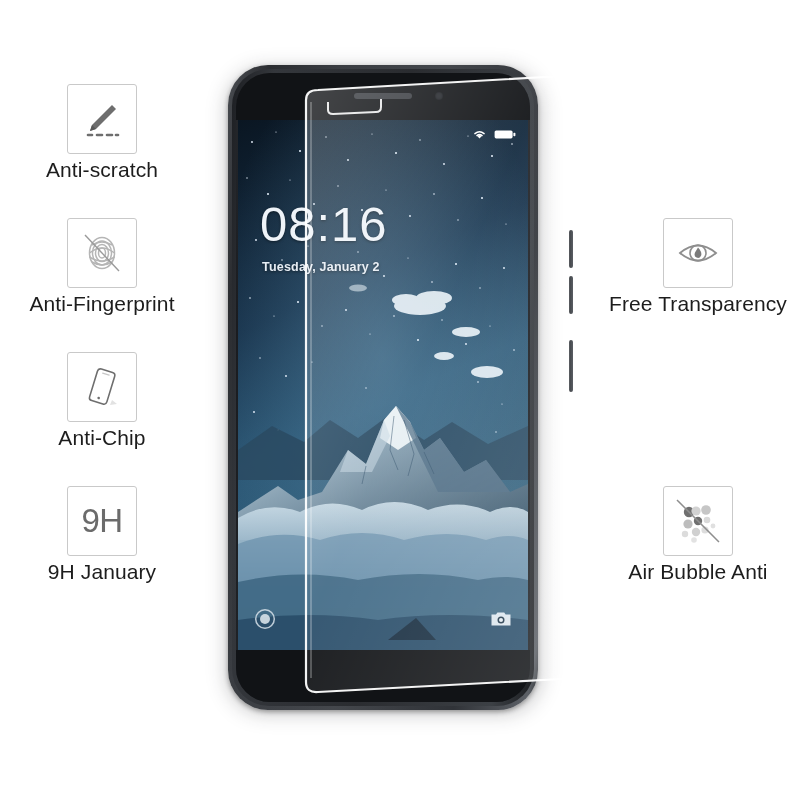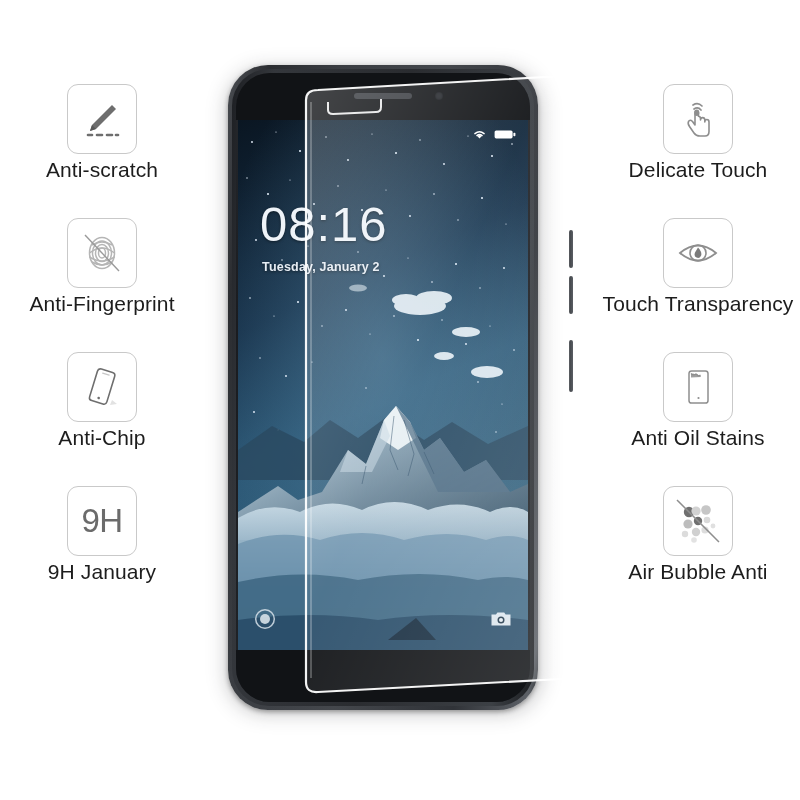--- a/index.html
+++ b/index.html
@@ -10,21 +10,21 @@
   }
   .stage{position:absolute;left:0;top:0;width:800px;height:800px;}
 
   
   .col{position:absolute;top:0;width:200px;height:800px;}
   .col-left{left:2px;}
   .col-right{left:598px;}
 
   .feature{position:absolute;width:200px;display:flex;flex-direction:column;align-items:center;}
   .icon-box{
-    width:70px;height:70px;border:1.4px solid #c9c9c9;border-radius:11px;
+    width:70px;height:70px;border:1.4px solid #c9c9c9;border-radius:3px;
     background:#fff;box-sizing:border-box;display:flex;align-items:center;justify-content:center;
   }
   .icon-box svg{display:block;}
   .feature-label{
     margin-top:4px;font-size:21px;color:#1d1d1d;letter-spacing:.1px;
     white-space:nowrap;text-align:center;line-height:1.1;
   }
   .nine-h{font-size:33px;color:#6b6b6b;letter-spacing:-.5px;font-family:"Liberation Sans",sans-serif;}
   .mm-text{font-size:11px;fill:#6f6f6f;font-family:"Liberation Sans",sans-serif;}
 
@@ -144,56 +144,32 @@
       <div class="icon-box">
         <span class="nine-h">9H</span>
       </div>
       <div class="feature-label">9H January</div>
     </div>
 
   </div>
 
   <div class="col col-right">
 
-    <div class="feature" style="top:84px">
-      <div class="icon-box">
-        <svg width="46" height="46" viewBox="0 0 46 46">
-          <g fill="none" stroke="#8e8e8e" stroke-width="1.7" stroke-linecap="round">
-            <path d="M18 9 Q23 6 27 10"></path>
-            <path d="M19 13 Q23 10.5 26 14"></path>
-          </g>
-          <path d="M20 16.5 L20 29 L17.5 25.5 Q15 23 13.5 25.5 Q12.5 27.5 14.5 30.5 L19 37 Q21 40 25 40 L30 40 Q34 40 34 35.5 L34 26 Q34 23.5 31.8 23.5 Q29.8 23.5 29.8 26 L29.8 24 Q29.8 21.6 27.6 21.6 Q25.5 21.6 25.5 24 L25.5 22.5 Q25.5 20.2 23.4 20.2 L23.4 16.5 Q23.4 14.2 21.7 14.2 Q20 14.2 20 16.5 Z" fill="#ffffff" stroke="#8e8e8e" stroke-width="1.6" stroke-linejoin="round"></path>
-          <ellipse cx="21.8" cy="17" rx="2.6" ry="3" fill="#8e8e8e"></ellipse>
-        </svg>
-      </div>
-      <div class="feature-label">Delicate Touch</div>
-    </div>
 
     <div class="feature" style="top:218px">
       <div class="icon-box">
         <svg width="48" height="48" viewBox="0 0 48 48">
           <path d="M6 24 Q24 9 42 24 Q24 39 6 24 Z" fill="none" stroke="#8e8e8e" stroke-width="1.8"></path>
           <ellipse cx="24" cy="24" rx="8" ry="8" fill="none" stroke="#8e8e8e" stroke-width="1.6"></ellipse>
           <path d="M24 18.5 Q28.5 23.5 27 26.8 Q25.5 30 22.5 28.6 Q19.6 27.2 21 23.5 Z" fill="#7b7b7b"></path>
         </svg>
       </div>
-      <div class="feature-label">Touch Transparency</div>
-    </div>
-
-    <div class="feature" style="top:352px">
-      <div class="icon-box">
-        <svg width="46" height="46" viewBox="0 0 46 46">
-          <rect x="14" y="7" width="19" height="32" rx="2.6" ry="2.6" fill="#fff" stroke="#8e8e8e" stroke-width="1.5"></rect>
-          <path d="M16 10 Q19 8.5 20.5 11 Q22.5 9 23.5 11.5 Q25.5 10.5 26 13 L16 13.6 Z" fill="#8e8e8e" opacity=".85"></path>
-          <path d="M16 9.5 Q18.5 12 21 10 Q23 13 25.5 11" fill="none" stroke="#8e8e8e" stroke-width="1.3"></path>
-          <circle cx="23.5" cy="34" r="1.1" fill="#8e8e8e"></circle>
-        </svg>
-      </div>
-      <div class="feature-label">Anti Oil Stains</div>
-    </div>
+      <div class="feature-label">Free Transparency</div>
+    </div>
+
 
     <div class="feature" style="top:486px">
       <div class="icon-box">
         <svg width="52" height="52" viewBox="0 0 52 52">
           <circle cx="17" cy="17" r="5.2" fill="#6f6f6f"></circle>
           <circle cx="26" cy="26" r="4.2" fill="#6f6f6f"></circle>
           <circle cx="24" cy="16" r="4.6" fill="#d2d2d2"></circle>
           <circle cx="34" cy="15" r="4.8" fill="#c6c6c6"></circle>
           <circle cx="35" cy="25" r="3.3" fill="#d9d9d9"></circle>
           <circle cx="16" cy="29" r="4.6" fill="#bdbdbd"></circle>

